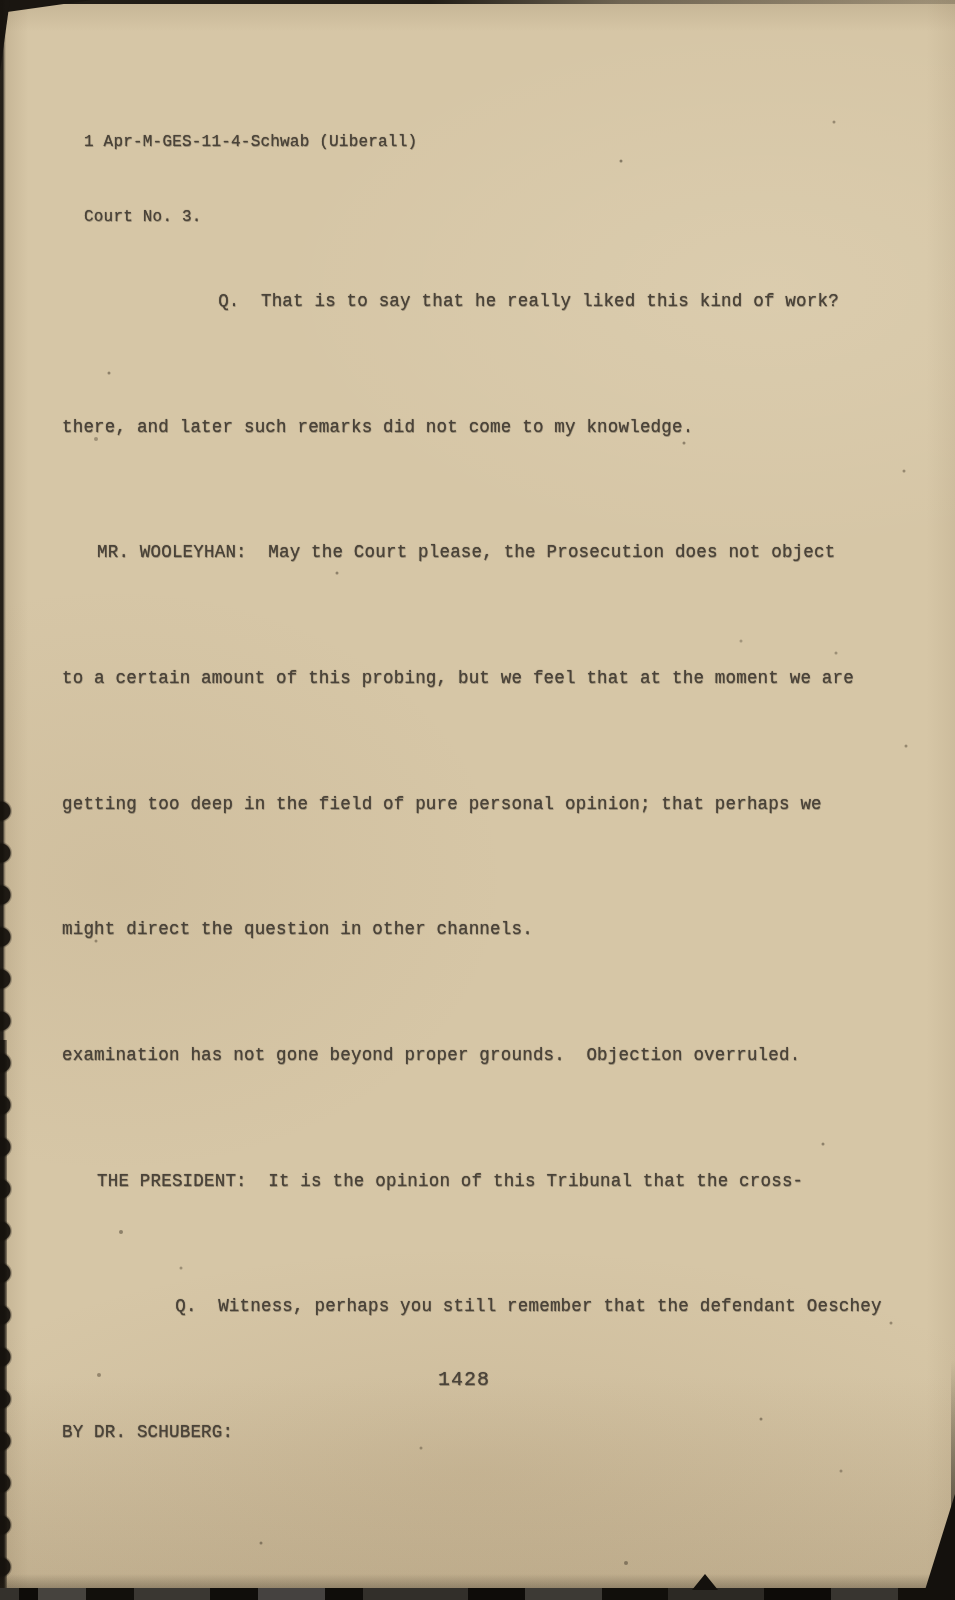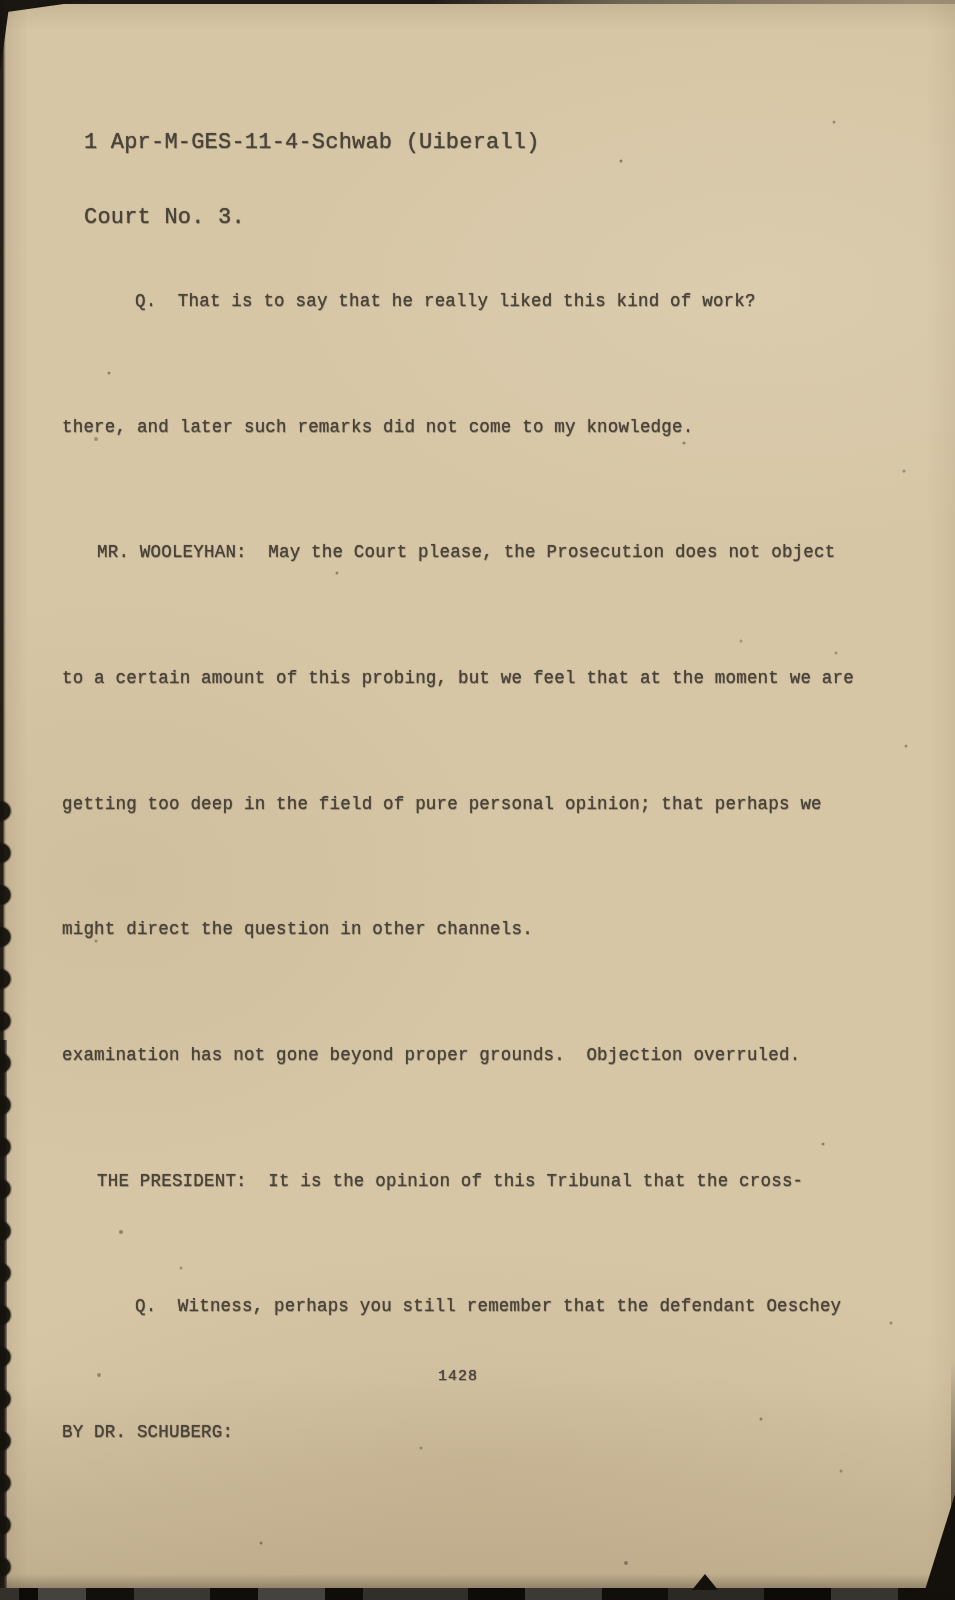--- a/index.html
+++ b/index.html
@@ -21,32 +21,32 @@
   }
   
   .ink{
     position:absolute;inset:0;
     color:#4a4339;
     filter:blur(0.3px);
     text-shadow:0 0 1px rgba(72,64,52,0.85), 0.5px 0.5px 0.5px rgba(72,64,52,0.35);
   }
   .header{
     position:absolute;left:84px;top:80px;
-    font-size:22px;line-height:25px;white-space:pre;letter-spacing:0.2px;
+    font-size:16px;line-height:25px;white-space:pre;letter-spacing:0.2px;
   }
   .transcript{
     position:absolute;left:62px;top:197px;width:860px;
     font-size:17.5px;line-height:41.9px;white-space:pre;letter-spacing:0.2px;
   }
   .ln{height:41.9px;}
-  .in-q{padding-left:73px;}
+  .in-q{padding-left:73px;text-align:center;}
   .in-sp{padding-left:35px;}
   .pagenum{
     position:absolute;left:438px;top:1368px;
-    font-size:15px;letter-spacing:1px;white-space:pre;
+    font-size:20px;letter-spacing:1px;white-space:pre;
   }
   
   .edge-top{
     position:absolute;top:0;left:0;width:100%;height:4px;
     background:linear-gradient(to right, rgba(24,20,15,0.95) 0 45%, rgba(24,20,15,0.5) 65%, rgba(24,20,15,0.22) 100%);
   }
   .corner-tl-a{
     position:absolute;top:0;left:0;width:0;height:0;
     border-top:13px solid #1a1611;border-right:92px solid transparent;
   }

